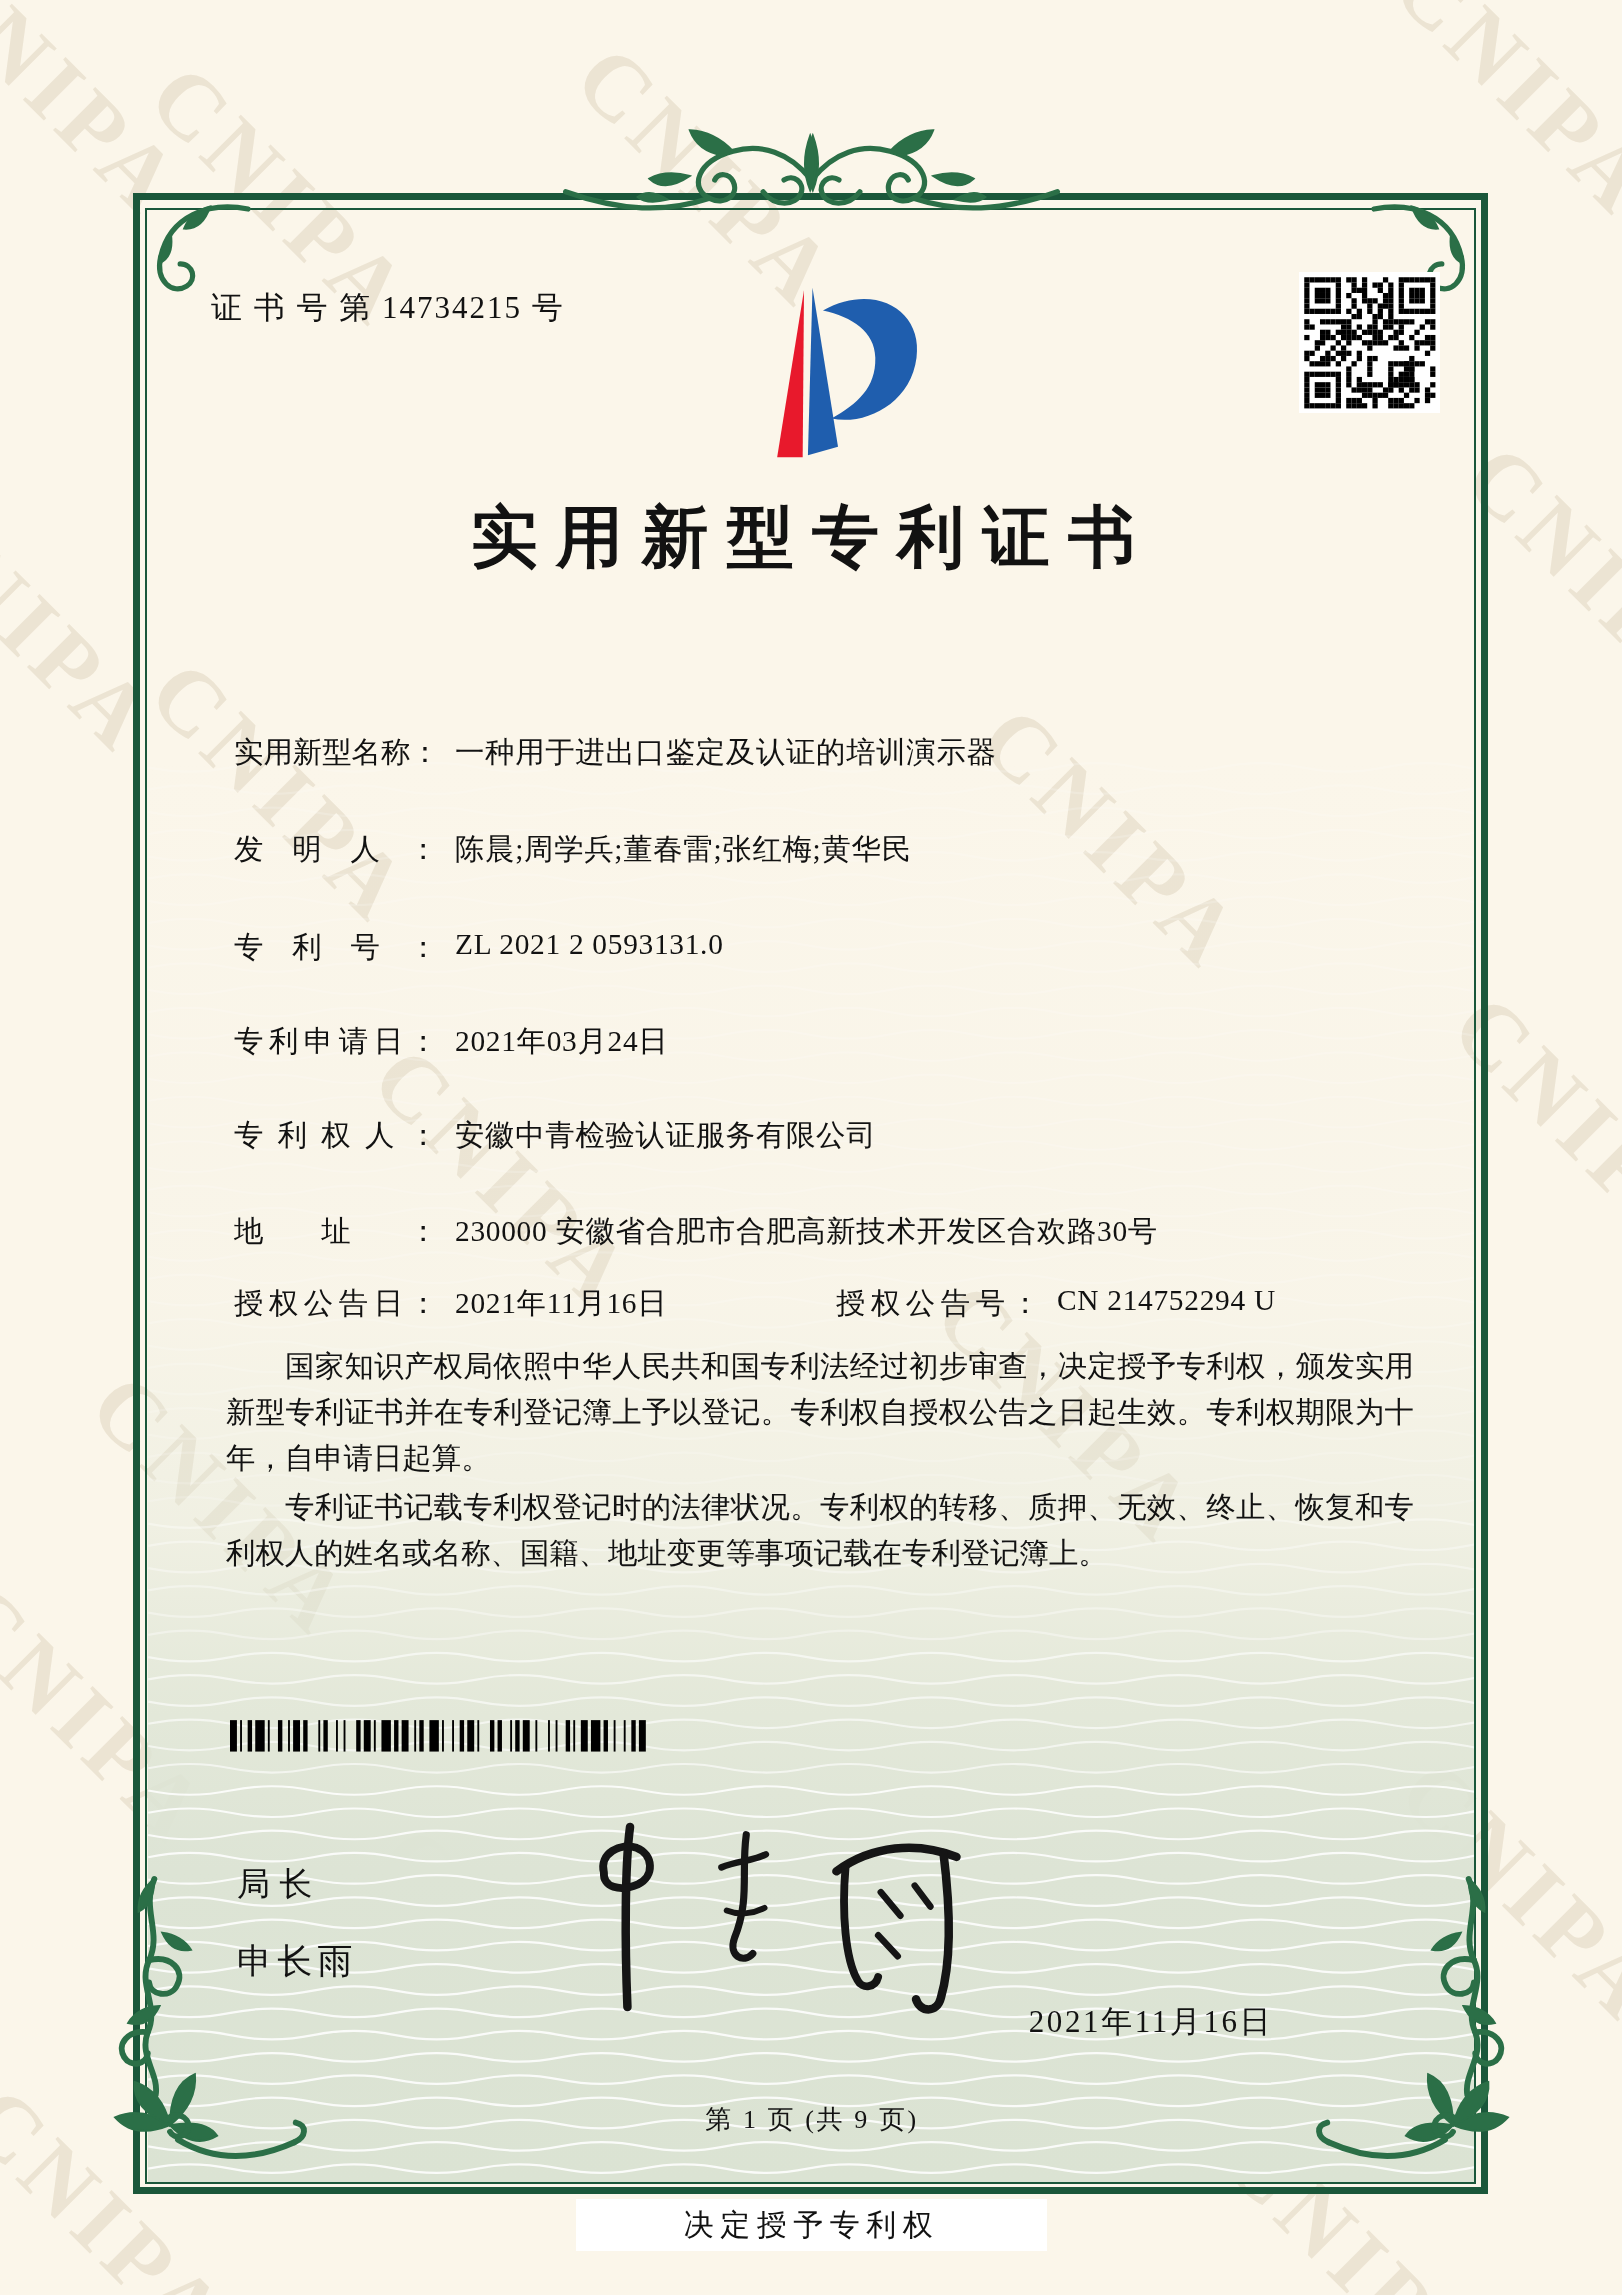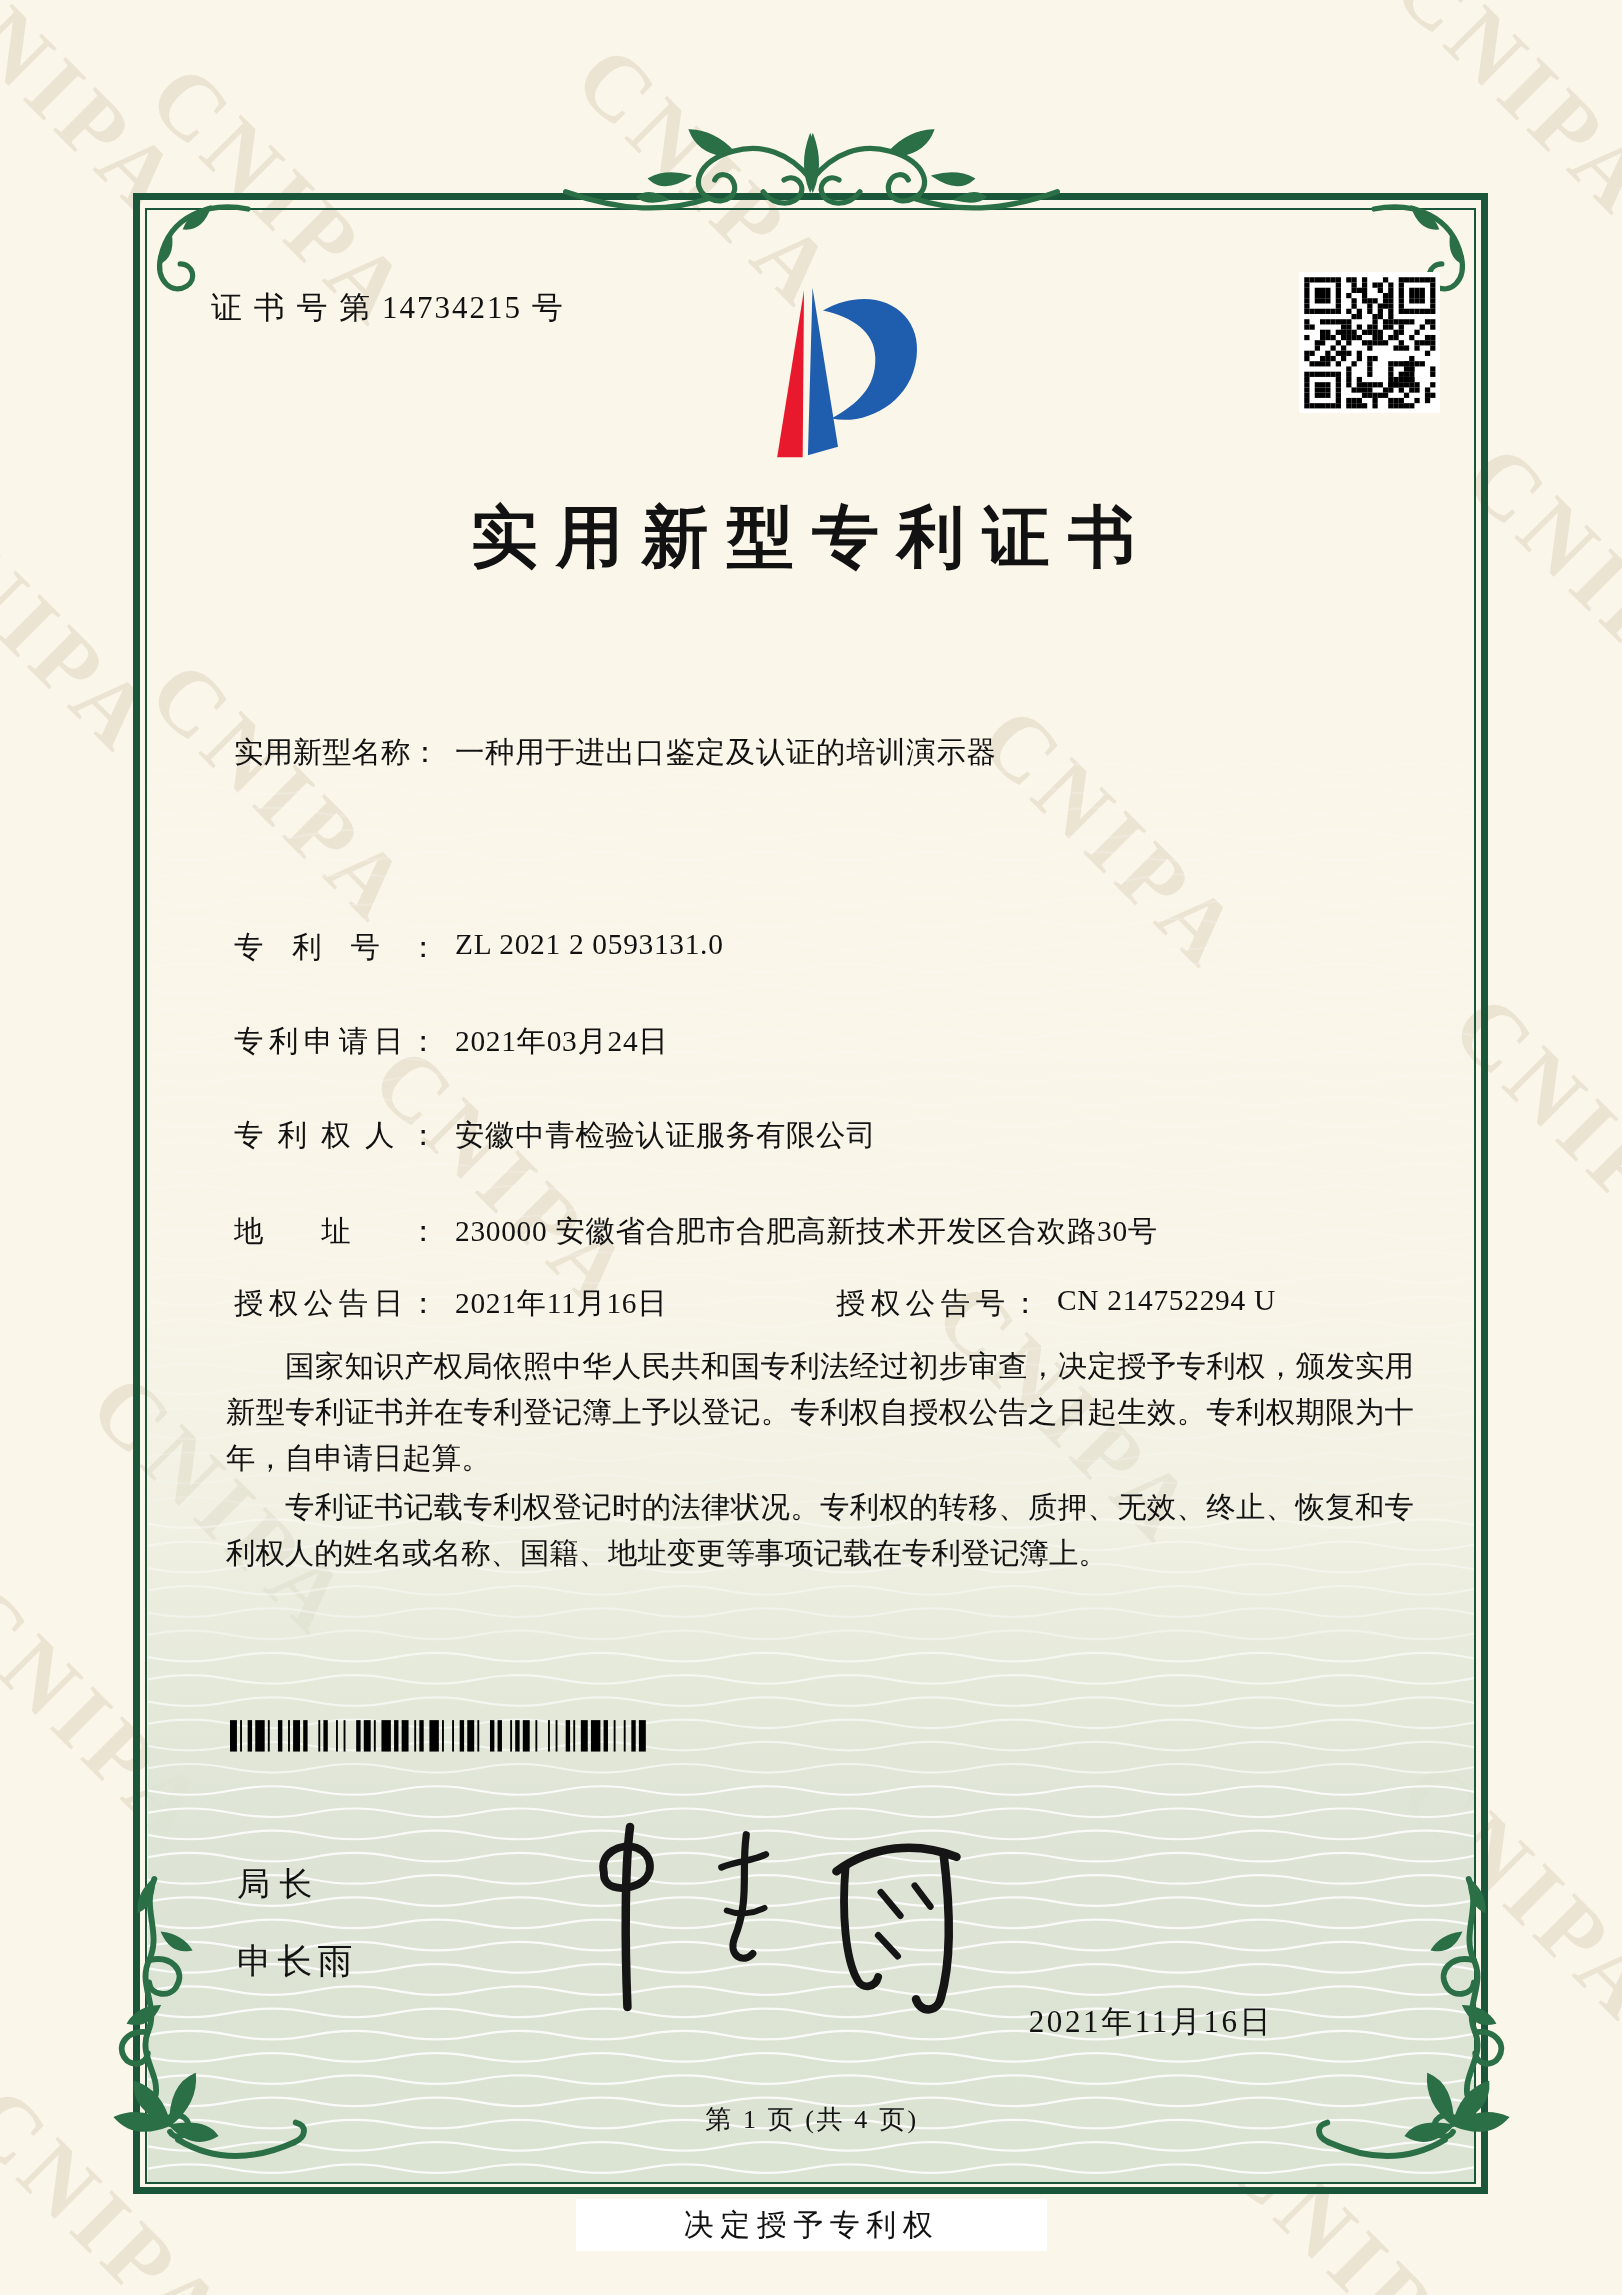--- a/index.html
+++ b/index.html
@@ -574,20 +574,23 @@
         <rect x="160" y="200" width="8" height="8" fill="#000"></rect>
         <rect x="168" y="200" width="8" height="8" fill="#000"></rect>
       </svg>
   </div>
 
   <div class="abs content title">实用新型专利证书</div>
 
   <div class="abs content field-row" style="top:733px;">
     <span class="flabel">实用新型名称：</span><span class="fvalue">一种用于进出口鉴定及认证的培训演示器</span>
   </div>
+  <div class="abs content field-row" style="top:830px;">
+    <span class="flabel">发明人：</span><span class="fvalue">陈晨;周学兵;董春雷;张红梅;黄华民</span>
+  </div>
   <div class="abs content field-row" style="top:928px;">
     <span class="flabel">专利号：</span><span class="fvalue">ZL 2021 2 0593131.0</span>
   </div>
   <div class="abs content field-row" style="top:1022px;">
     <span class="flabel">专利申请日：</span><span class="fvalue">2021年03月24日</span>
   </div>
   <div class="abs content field-row" style="top:1116px;">
     <span class="flabel">专利权人：</span><span class="fvalue">安徽中青检验认证服务有限公司</span>
   </div>
   <div class="abs content field-row" style="top:1212px;">
@@ -673,18 +676,18 @@
         <path d="M602,72 C612,152 616,232 598,294 C592,318 566,316 560,296" stroke-width="13"></path>
         <path d="M506,132 L536,168" stroke-width="10"></path>
         <path d="M558,122 L582,154" stroke-width="10"></path>
         <path d="M502,198 L532,230" stroke-width="10"></path>
       </g>
     </svg>
   </div>
 
   <div class="abs content issue-date">2021年11月16日</div>
 
-  <div class="abs content page-num">第 1 页 (共 4 页)</div>
+  <div class="abs content page-num">第 1 页 (共 9 页)</div>
 
   <div class="abs note-band">决定授予专利权</div>
 
 </div>
 
 
 </body></html>

